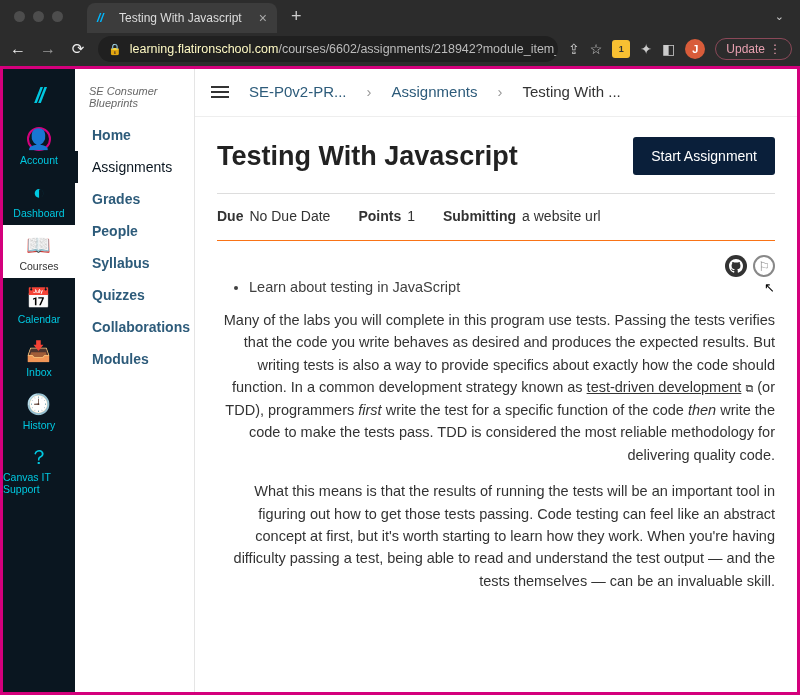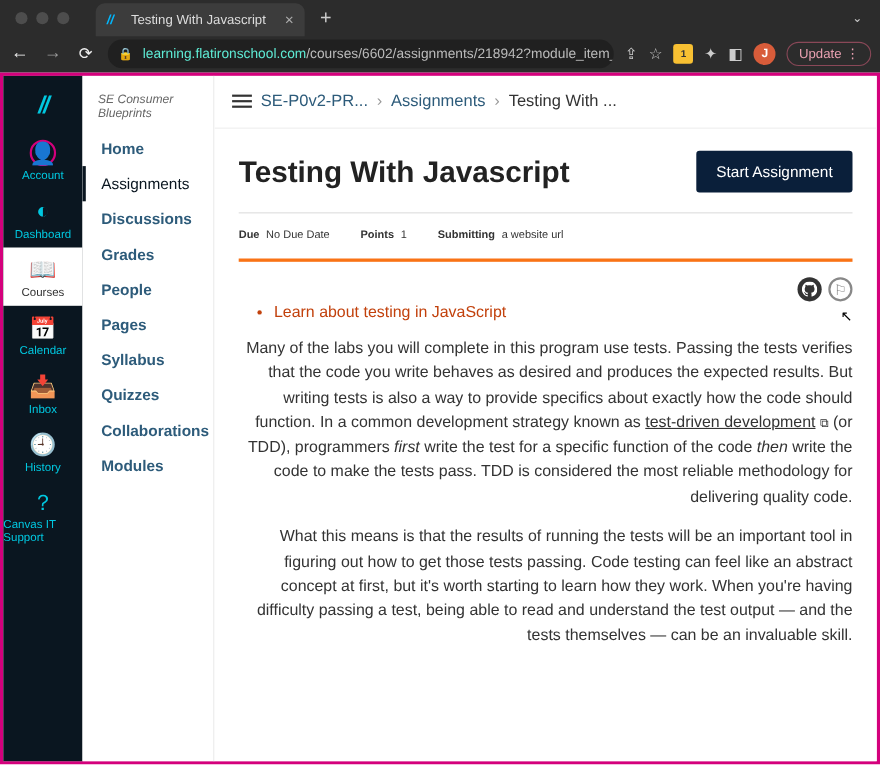--- a/index.html
+++ b/index.html
@@ -15,21 +15,21 @@
   .tab-close { margin-left: auto; color: #aaa; font-size: 14px; }
   .new-tab { color: #ccc; font-size: 18px; margin-left: 8px; }
   .chevron-down { margin-left: auto; margin-right: 8px; color: #ccc; font-size: 11px; }
   
   .addr-bar { display: flex; align-items: center; height: 34px; padding: 0 8px; gap: 10px; }
   .nav-arrow { color: #999; font-size: 16px; width: 20px; text-align: center; }
   .nav-arrow.active { color: #eee; }
   .reload { color: #eee; font-size: 15px; width: 20px; text-align: center; }
   .url-field { flex: 1; background: #202020; border-radius: 14px; height: 26px; display: flex; align-items: center; padding: 0 10px; color: #bbb; font-size: 12.5px; gap: 8px; overflow: hidden; white-space: nowrap; }
   .lock { color: #ccc; font-size: 11px; }
-  .url-host { color: #5eead4; }
+  .url-host { color: #fef9c3; }
   .addr-icons { display: flex; align-items: center; gap: 10px; color: #ccc; font-size: 14px; }
   .ext-badge { width: 18px; height: 18px; background: #f8c032; border-radius: 3px; display:flex; align-items:center; justify-content:center; font-size:9px; color:#333; font-weight:bold;}
   .profile-dot { width: 20px; height: 20px; border-radius: 50%; background: #d85c3a; display:flex; align-items:center; justify-content:center; color:#fff; font-size:11px; font-weight:600;}
   .update-btn { border: 1px solid #8a4858; color: #e8a0b0; border-radius: 14px; padding: 3px 10px; font-size: 12px; display:flex; align-items:center; gap:4px;}
   
   
   .app-frame { display: flex; height: calc(695px - 66px); border: 3px solid #d4007c; }
   
   
   .global-nav { width: 72px; background: #0a1620; display: flex; flex-direction: column; align-items: center; padding-top: 10px; }
@@ -42,41 +42,41 @@
   .gn-icon-circle { width:24px; height:24px; border:2px solid #d4007c; border-radius:50%; display:flex; align-items:center; justify-content:center;}
   
   
   .course-nav { width: 120px; background: #fff; border-right: 1px solid #e5e5e5; padding: 16px 0 0 0; }
   .course-nav-title { font-size: 11px; color: #666; font-style: italic; padding: 0 14px 10px; }
   .cn-item { padding: 8px 14px; font-size: 14px; color: #2d5b7a; cursor: pointer; border-left: 3px solid transparent; font-weight: bold;}
   .cn-item.active { border-left: 3px solid #0a1620; color: #0a1620; font-weight: 500; }
   
   
   .main { flex: 1; background: #fff; overflow-y: auto; }
-  .crumbs { display: flex; align-items: center; padding: 14px 20px 16px 16px; gap: 8px; font-size: 15px; color: #333; border-bottom:1px solid #eee; }
+  .crumbs { display: flex; align-items: center; padding: 14px 20px 16px 16px; gap: 20px; font-size: 15px; color: #333; border-bottom:1px solid #eee; }
   .hamburger { display:flex; flex-direction:column; gap:3px; width:18px; cursor:pointer;}
   .hamburger span { height:2px; background:#333; }
   .crumb-sep { color: #999; }
   .crumb-link { color: #2d5b7a; }
   
   .content { padding: 0 22px 20px 22px; }
   .title-row { display: flex; align-items: center; justify-content: space-between; padding: 20px 0 18px; border-bottom:1px solid #ddd;}
   .page-title { font-size: 27px; font-weight: 600; color: #222; }
   .start-btn { background: #0a1f3a; color: #fff; border: none; padding: 11px 18px; font-size: 14px; border-radius: 3px; cursor: pointer; }
   
-  .meta-row { display: flex; gap: 28px; padding: 14px 0 16px; font-size: 10px; color: #333; border-bottom:3px solid #f97316;align-items:center;}
+  .meta-row { display: flex; gap: 28px; padding: 14px 0 16px; font-size: 14px; color: #333; border-bottom:1px solid #f97316;align-items:center;}
   .meta-label { font-weight: 700; margin-right: 6px; }
   
   .icon-row { display: flex; justify-content: flex-end; gap: 6px; padding: 14px 0 0; }
   .circle-icon { width: 22px; height: 22px; border-radius: 50%; background: #333; display:flex; align-items:center; justify-content:center; color:#fff; font-size:13px;}
   .circle-icon.outline { background:#fff; border:2px solid #888; color:#888;}
   
   h2.section { font-size: 24px; font-weight: 700; color: #222; margin: 14px 0 10px; }
   .content ul { padding-left: 32px; margin-bottom: 10px; }
-  .content li { font-size: 14.5px; color: #c2410c; line-height: 1.5; }
+  .content li { font-size: 14.5px; color: #404040; line-height: 1.5; }
   .content p { font-size: 14.5px; color: #333; line-height: 1.55; margin-bottom: 14px; text-align: right; }
   .content a.inline { color: #333; text-decoration: underline; }
   .ext-link-icon { font-size:11px; }
   .content em { font-style: italic; }
   
   .cursor-ptr { position:absolute; left:764px; top:280px; font-size:13px; color:#000; pointer-events:none;}
 </style>
 </head>
 <body>
 
@@ -150,24 +150,22 @@
     <div class="gn-item">
       <span class="gn-icon">？</span>
       <span style="text-align:left; line-height:1.1;">Canvas IT Support</span>
     </div>
   </div>
 
   <div class="course-nav">
     <div class="course-nav-title">SE Consumer Blueprints</div>
     <div class="cn-item">Home</div>
     <div class="cn-item active">Assignments</div>
-    <div class="cn-item">Discussions</div>
     <div class="cn-item">Grades</div>
     <div class="cn-item">People</div>
-    <div class="cn-item">Pages</div>
     <div class="cn-item">Syllabus</div>
     <div class="cn-item">Quizzes</div>
     <div class="cn-item">Collaborations</div>
     <div class="cn-item">Modules</div>
   </div>
 
   <div class="main">
     <div class="crumbs">
       <div class="hamburger">
           <span></span>

